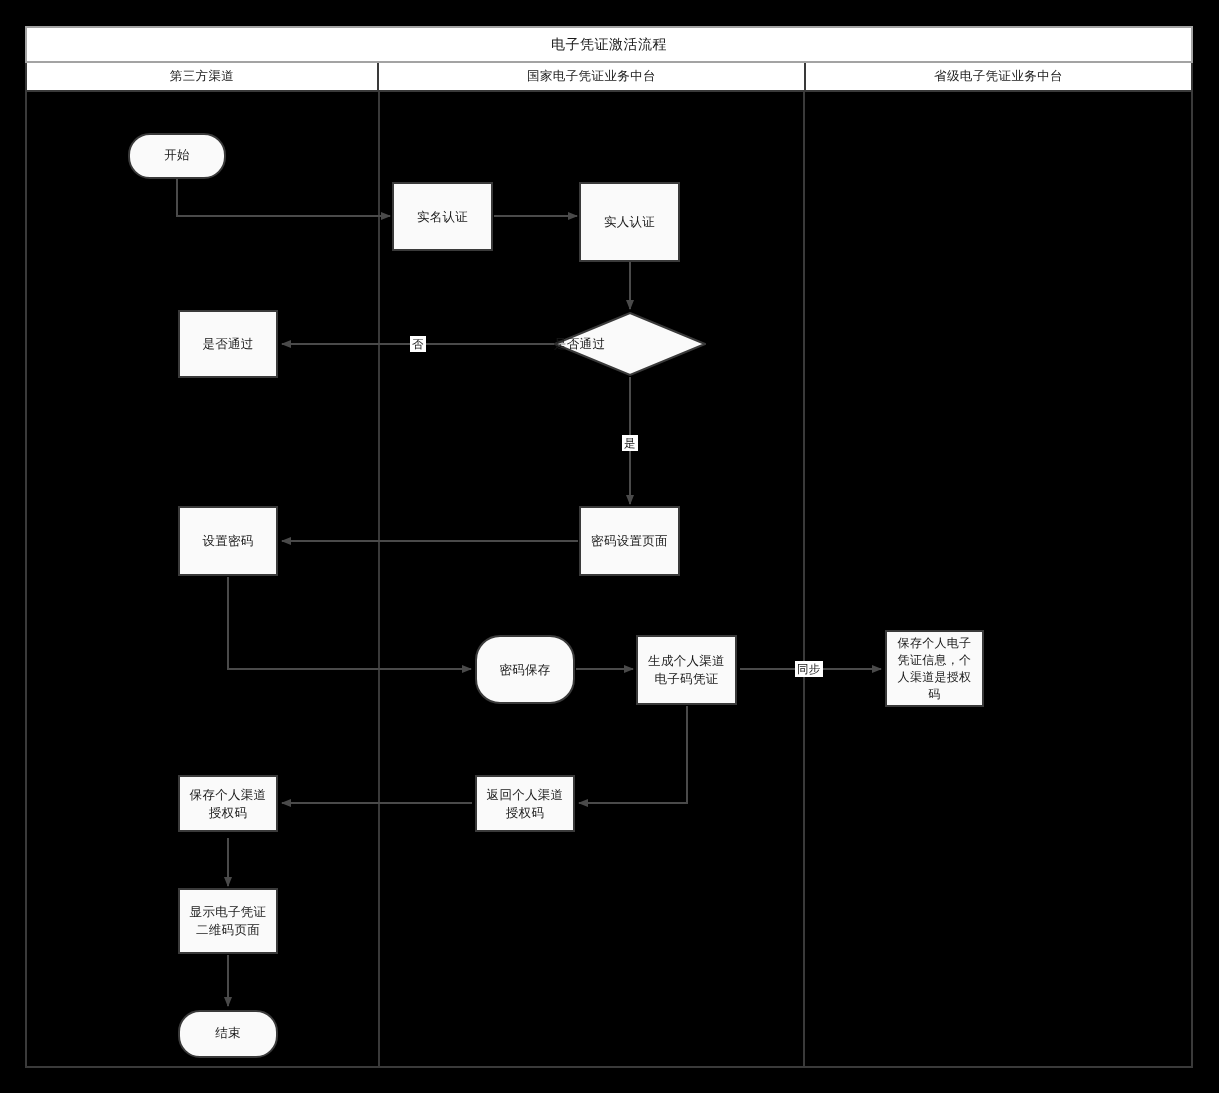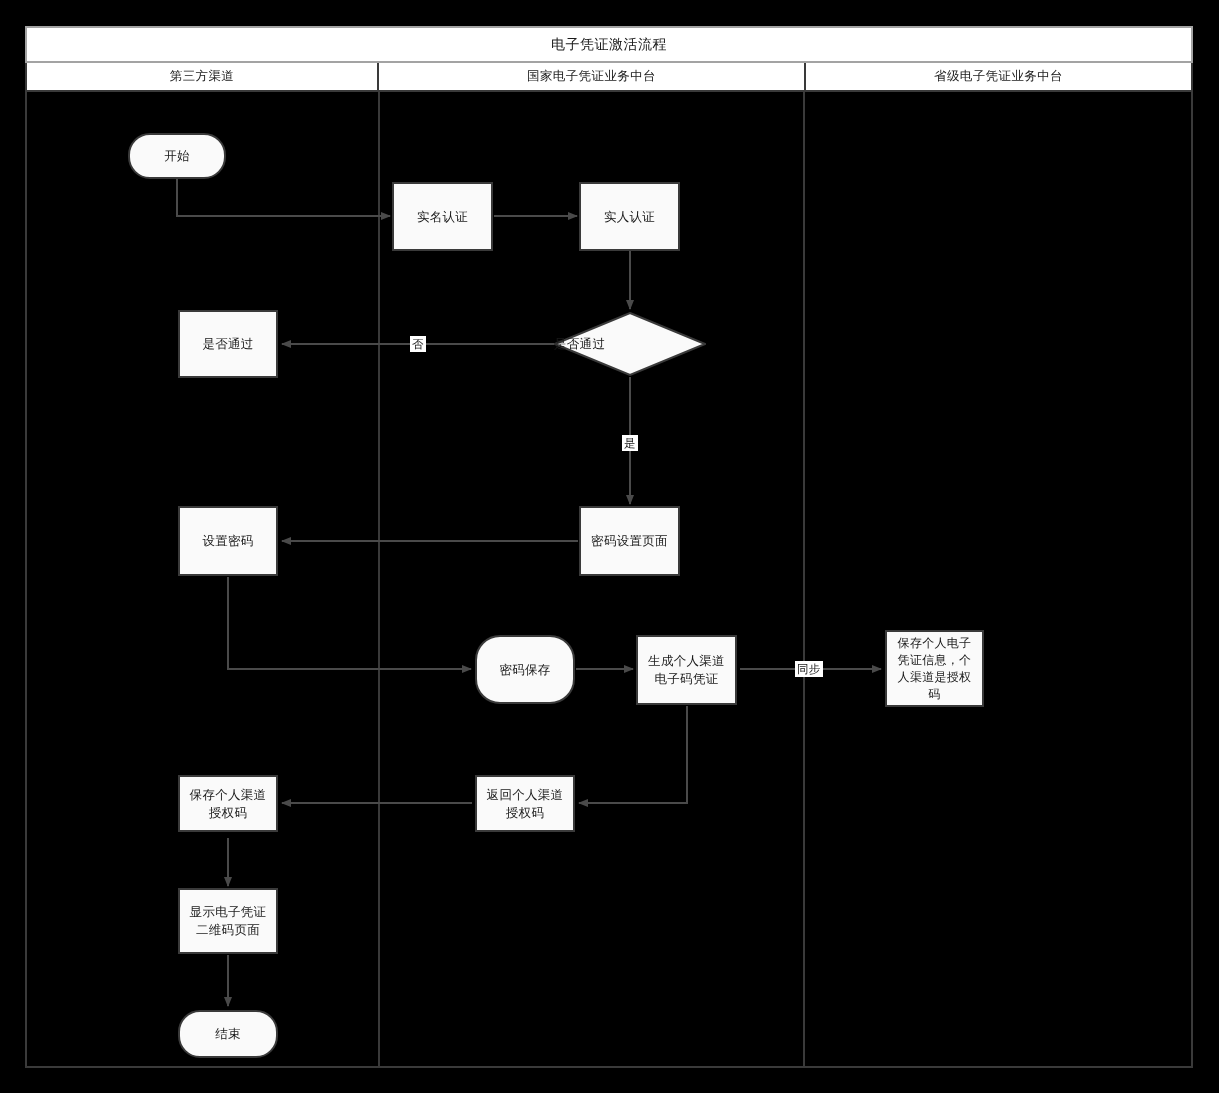--- a/index.html
+++ b/index.html
@@ -88,20 +88,21 @@
     align-items: center;
     justify-content: center;
     text-align: center;
     letter-spacing: 0.3px;
     white-space: pre-line;
     padding: 0 4px;
   }
   .node.terminator {
     border-radius: 22px;
     border-width: 2px;
+    font-family: Liberation Mono, monospace;
   }
   .node.small-text { font-size: 12px; line-height: 17px; }
 
   
   .decision {
     position: absolute;
     display: flex;
     align-items: center;
     justify-content: flex-start;
   }
@@ -184,21 +185,21 @@
 
     <path d="M228,838 L228,886" marker-end="url(#ah)"></path>
 
     <path d="M228,955 L228,1006" marker-end="url(#ah)"></path>
   </svg>
 
   <div class="node terminator" style="left:128px; top:133px; width:98px; height:46px;">开始</div>
 
   <div class="node" style="left:392px; top:182px; width:101px; height:69px;">实名认证</div>
 
-  <div class="node" style="left:579px; top:182px; width:101px; height:69px;">实人认证</div>
+  <div class="node" style="left:579px; top:182px; width:101px; height:80px;">实人认证</div>
 
   <div class="decision" style="left:554px; top:312px; width:152px; height:64px;">
     <svg width="152" height="64" viewBox="0 0 152 64">
       <polygon points="76,1 151,32 76,63 1,32" fill="#fafafa" stroke="#3a3a3a" stroke-width="2"></polygon>
     </svg>
     <span>是否通过</span>
   </div>
 
   <div class="node" style="left:178px; top:310px; width:100px; height:68px;">是否通过</div>
 

